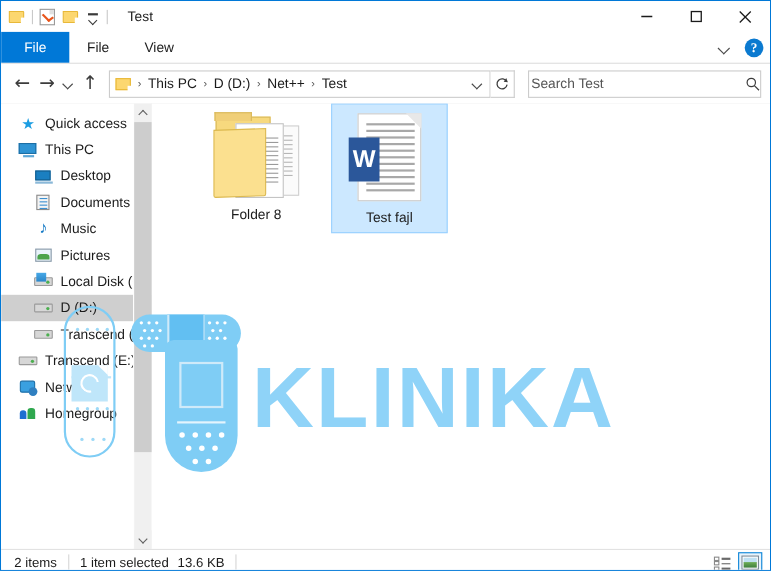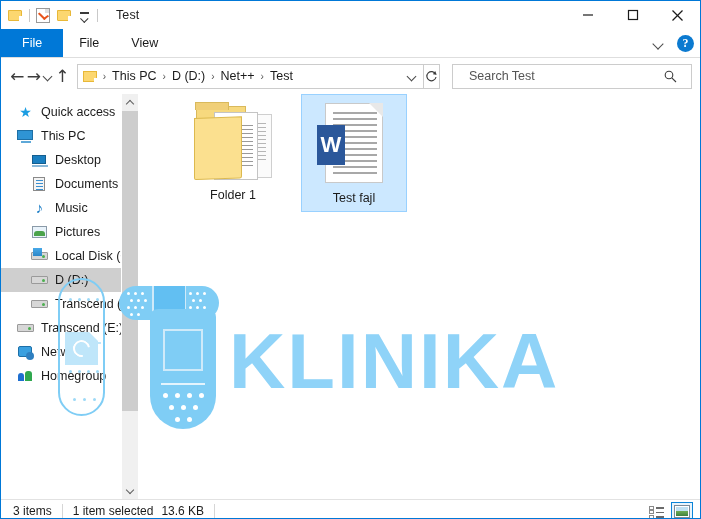--- a/index.html
+++ b/index.html
@@ -105,21 +105,21 @@
     background:#fcd770;border:1px solid #e8b838;box-sizing:border-box;
   }
   .crumb-folder:after{content:"";position:absolute;right:0;bottom:0;width:4px;height:5px;background:#fff;}
   .crumb{font-size:12.5px;color:#1b1b1b;padding:0 3px;white-space:nowrap;}
   .crumb-sep{font-size:10px;color:#555;padding:0 3px;}
   .crumb-dd{margin-left:auto;width:22px;height:23px;display:flex;align-items:center;justify-content:center;}
   .refresh{width:25px;height:25px;border:1px solid #ccc;border-left:none;background:#fff;
     display:flex;align-items:center;justify-content:center;box-sizing:border-box;}
   .searchbox{
     margin-left:12px;flex:1;height:25px;border:1px solid #ccc;background:#fff;
-    display:flex;align-items:center;box-sizing:border-box;padding:0 14px;gap:32px;
+    display:flex;align-items:center;box-sizing:border-box;padding:0 0;gap:32px;
   }
   .searchbox input{
     border:none;outline:none;flex:1;font-size:12.5px;color:#1b1b1b;
     font-family:"Liberation Sans",sans-serif;background:transparent;
   }
   .searchbox input::placeholder{color:#555;}
 
   
   .body{position:relative;height:405px;display:flex;background:#fff;}
   .divider-top{position:absolute;left:0;right:0;top:0;height:1px;background:#e2e2e2;}
@@ -470,21 +470,21 @@
             </div>
           <div class="paper1">
               <div class="lines"></div>
               <div class="wtag">
                 <span>W</span>
               </div>
             </div>
           <div class="tab"></div>
           <div class="front"></div>
         </div>
-        <div class="name">Folder 1</div>
+        <div class="name">Folder 8</div>
       </div>
 
       <div class="tile selected" style="left:163px;top:0px;">
         <div class="wi">
           <div class="sheet">
             <div class="fold"></div>
             <div class="ln" style="top:8px;"></div>
             <div class="ln" style="top:14px;"></div>
             <div class="ln" style="top:20px;"></div>
             <div class="ln" style="top:26px;"></div>
@@ -571,21 +571,21 @@
         <span class="dot" style="left:30px;top:12px;width:5px;height:5px;"></span>
         <span class="dot" style="left:12px;top:24px;width:5px;height:5px;"></span>
         <span class="dot" style="left:24px;top:24px;width:5px;height:5px;"></span>
       </div>
     </div>
 
     <div class="wm wm-text">KLINIKA</div>
   </div>
 
   <div class="statusbar">
-    <span class="st-text">3 items</span>
+    <span class="st-text">2 items</span>
     <span class="st-sep"></span>
     <span class="st-text">1 item selected</span>
     <span style="width:8px"></span>
     <span class="st-text">13.6 KB</span>
     <span class="st-sep"></span>
 
     <div class="viewbtns">
       <div class="vb">
         <div class="vb-details">
           <div class="cell" style="top:0;"></div>

